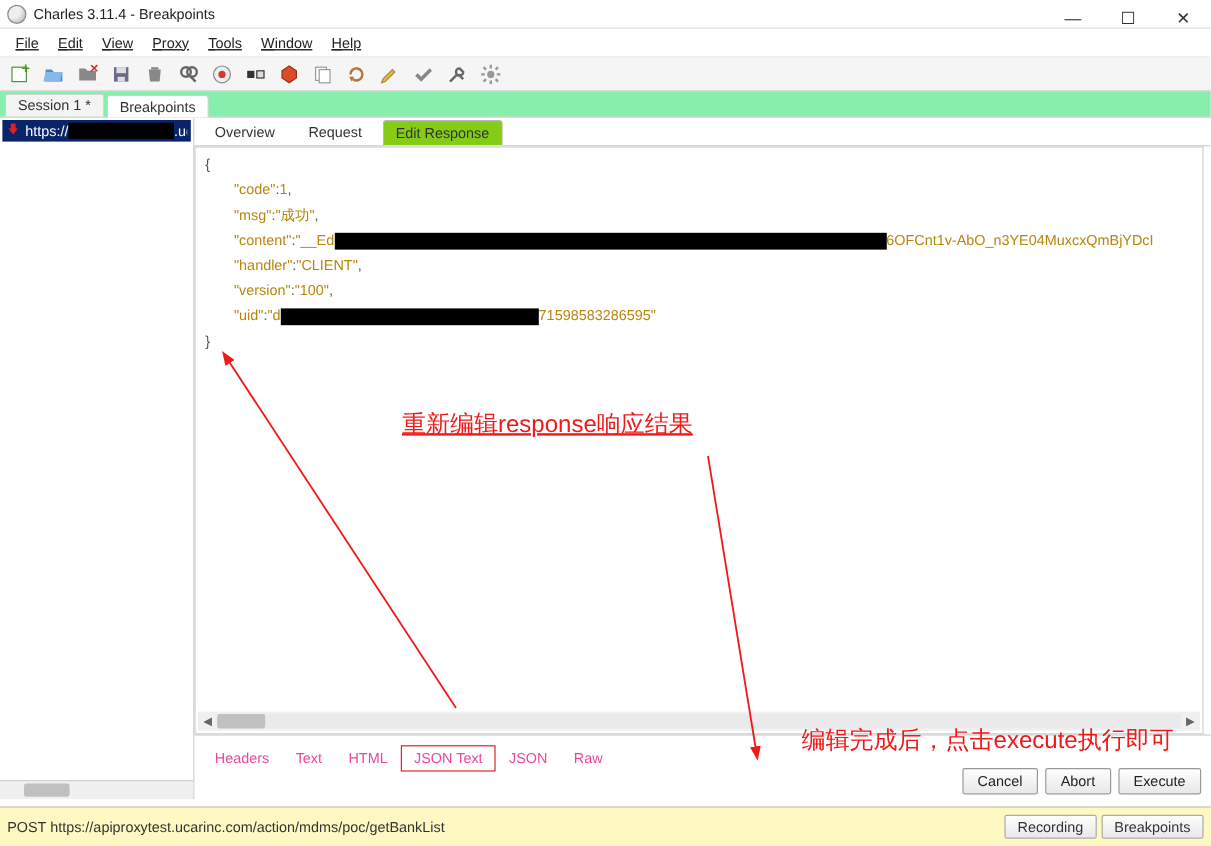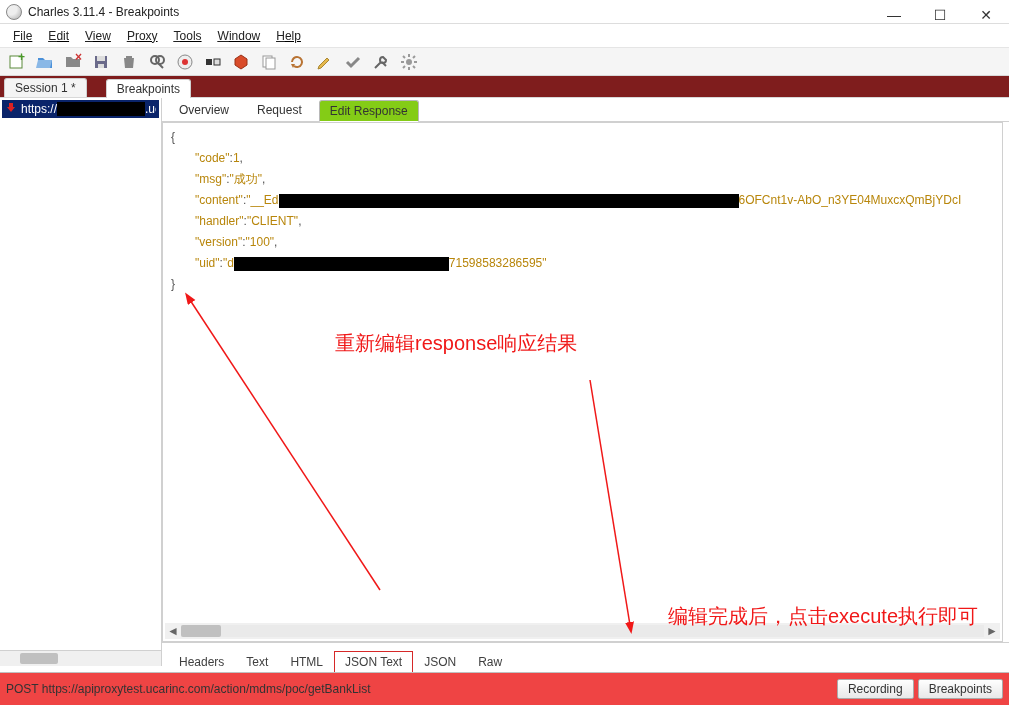--- a/index.html
+++ b/index.html
@@ -8,21 +8,21 @@
   .titlebar .app-icon { width:16px; height:16px; border-radius:50%; background:radial-gradient(circle at 30% 30%, #eee 40%, #aaa 100%); border:1px solid #888; margin-right:6px; }
   .titlebar .title { flex:1; color:#222; }
   .win-buttons { display:flex; height:100%; }
   .win-buttons div { width:46px; height:30px; display:flex; align-items:center; justify-content:center; color:#333; font-size:14px; }
   .menubar { height:24px; display:flex; align-items:center; padding:0 6px; gap:2px; border-bottom:1px solid #e5e5e5;text-decoration:underline; }
   .menubar span { padding:2px 7px; color:#222; }
   .menubar span u { text-decoration: underline; }
   .toolbar { height:28px; background:#f5f5f5; border-bottom:1px solid #d8d8d8; display:flex; align-items:center; padding:0 6px; gap:6px; }
   .tb-btn { width:22px; height:22px; display:flex; align-items:center; justify-content:center; border-radius:2px; }
   .tb-btn svg { width:18px; height:18px; }
-  .sessiontabs { height:22px; display:flex; padding:2px 4px 0 4px; background:#7f1d1d; border-bottom:1px solid #d8d8d8; gap:19px; }
+  .sessiontabs { height:22px; display:flex; padding:2px 4px 0 4px; background:#86efac; border-bottom:1px solid #d8d8d8; gap:2px; }
   .sessiontab { padding:2px 10px; border:1px solid #d0d0d0; border-bottom:none; border-radius:3px 3px 0 0; background:#f4f4f4; color:#333; }
   .sessiontab.active { background:#fff; position:relative; top:1px; }
   .main { display:flex; height:568px; }
   .left { width:162px; border-right:1px solid #d0d0d0; display:flex; flex-direction:column; }
   .left-tree { flex:1; overflow:auto; padding:2px; }
   .tree-item { display:flex; align-items:center; gap:4px; padding:1px 3px; height:18px; }
   .tree-item.selected { background:#0a246a; color:#fff; }
   .tree-item.selected .tree-label { color:#fff; }
   .tree-arrow svg { width:12px; height:12px; }
   .tree-label { color:#000; white-space:nowrap; overflow:hidden; }
@@ -39,25 +39,25 @@
   .json-key { color:#b8860b; }
   .json-str { color:#b8860b; }
   .json-num { color:#b8860b; }
   .json-punc { color:#555; }
   .redact { display:inline-block; height:14px; background:#000; vertical-align:middle; }
   .hscroll { position:absolute; left:2px; right:2px; bottom:2px; height:16px; background:#f0f0f0; display:flex; align-items:center; }
   .hscroll .arrow { width:16px; height:16px; display:flex; align-items:center; justify-content:center; color:#666; }
   .hscroll .track { flex:1; height:12px; background:#eaeaea; position:relative; }
   .hscroll .thumb { position:absolute; left:0; width:40px; top:0; bottom:0; background:#c0c0c0; border-radius:2px; }
   .bottomtabs { height:24px; display:flex; align-items:center; padding:0 6px; gap:0; border-top:1px solid #d0d0d0; }
-  .bottomtab { padding:3px 10px; border:1px solid transparent; color:#404040;margin-top:15px; }
+  .bottomtab { padding:3px 10px; border:1px solid transparent; color:#ec4899;margin-top:15px; }
   .bottomtab.active { border:1px solid #d62828; background:#fff; }
   .action-row { height:30px; display:flex; align-items:center; justify-content:flex-end; padding:0 8px; gap:6px; }
   .btn { padding:3px 12px; border:1px solid #999; background:linear-gradient(#fefefe,#e8e8e8); border-radius:2px; color:#222; }
-  .statusbar { position:absolute; left:0; right:0; bottom:0; height:24px; border-top:1px solid #c0c0c0; background:#ef4444; display:flex; align-items:center; padding:16px 6px; color:#333; }
+  .statusbar { position:absolute; left:0; right:0; bottom:0; height:24px; border-top:1px solid #c0c0c0; background:#fef9c3; display:flex; align-items:center; padding:16px 6px; color:#333; }
   .statusbar .status-text { flex:1; }
   .status-btn { padding:2px 10px; border:1px solid #aaa; background:linear-gradient(#fefefe,#e8e8e8); border-radius:2px; margin-left:4px; }
   .annotation { position:absolute; color:#f01818; font-size:20px; font-family:"Microsoft YaHei","SimHei",sans-serif; pointer-events:none; }
   svg.arrow-annot { position:absolute; pointer-events:none; }
 </style>
 </head>
 <body>
 
 <div class="titlebar">
   <div class="app-icon"></div>
@@ -270,20 +270,25 @@
 
     <div class="bottomtabs">
       <div class="bottomtab">Headers</div>
       <div class="bottomtab">Text</div>
       <div class="bottomtab">HTML</div>
       <div class="bottomtab active">JSON Text</div>
       <div class="bottomtab">JSON</div>
       <div class="bottomtab">Raw</div>
     </div>
 
+    <div class="action-row">
+      <div class="btn">Cancel</div>
+      <div class="btn">Abort</div>
+      <div class="btn">Execute</div>
+    </div>
   </div>
 </div>
 
 <div class="statusbar">
   <div class="status-text">POST https://apiproxytest.ucarinc.com/action/mdms/poc/getBankList</div>
   <div class="status-btn">Recording</div>
   <div class="status-btn">Breakpoints</div>
 </div>
 
 <svg class="arrow-annot" style="left:180px; top:290px;" width="220" height="310">
@@ -295,14 +300,14 @@
   <line x1="200" y1="300" x2="10" y2="10" stroke="#f01818" stroke-width="1.5" marker-end="url(#ah1)"></line>
 </svg>
 <svg class="arrow-annot" style="left:560px; top:375px;" width="120" height="260">
   <defs>
       <marker id="ah2" markerWidth="10" markerHeight="10" refX="2" refY="3" orient="auto">
         <path d="M0,0 L0,6 L8,3 z" fill="#f01818"></path>
       </marker>
     </defs>
   <line x1="30" y1="5" x2="70" y2="250" stroke="#f01818" stroke-width="1.5" marker-end="url(#ah2)"></line>
 </svg>
-<div class="annotation" style="left:335px; top:330px;">重新编辑response响应结果</div>
+<div class="annotation" style="left:335px; top:340px;text-decoration:underline;">重新编辑response响应结果</div>
 <div class="annotation" style="left:668px; top:603px; width:320px;">编辑完成后，点击execute执行即可</div>
 
 </body></html>

